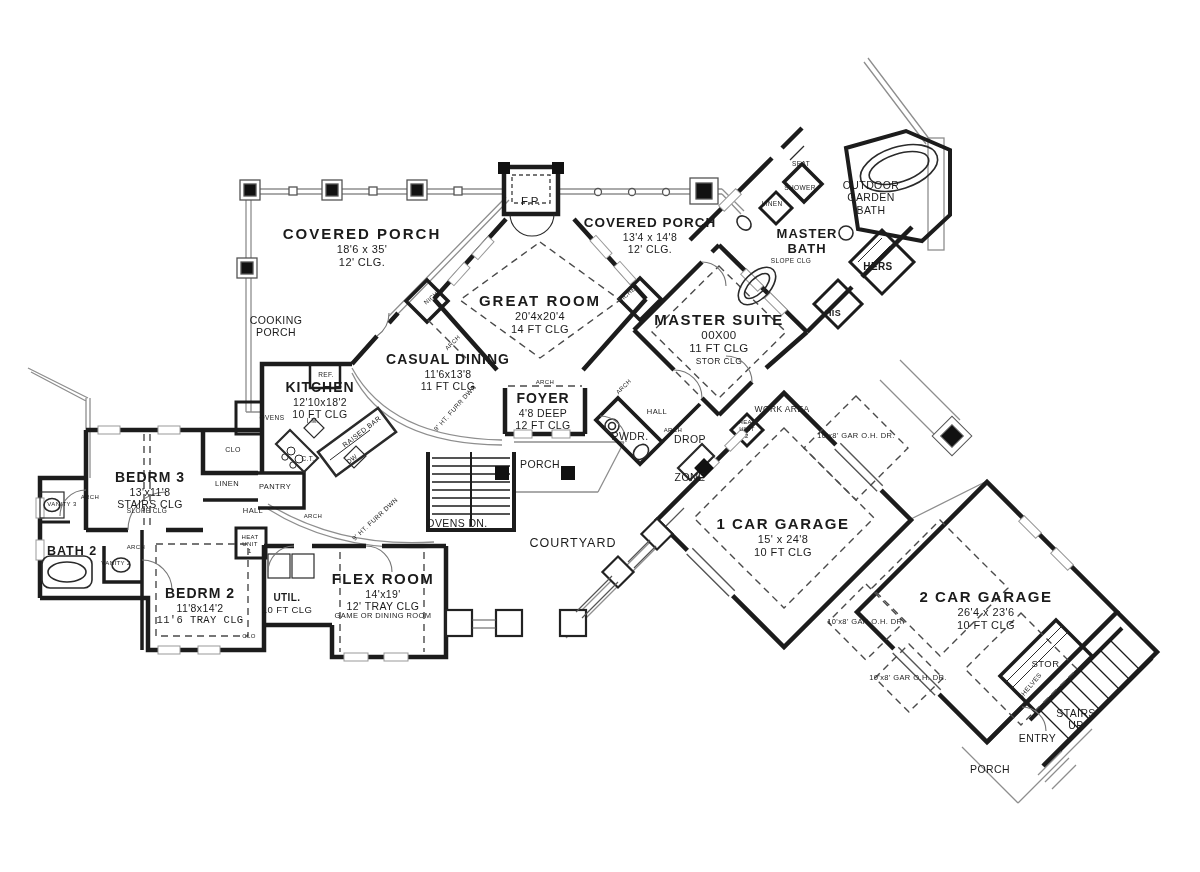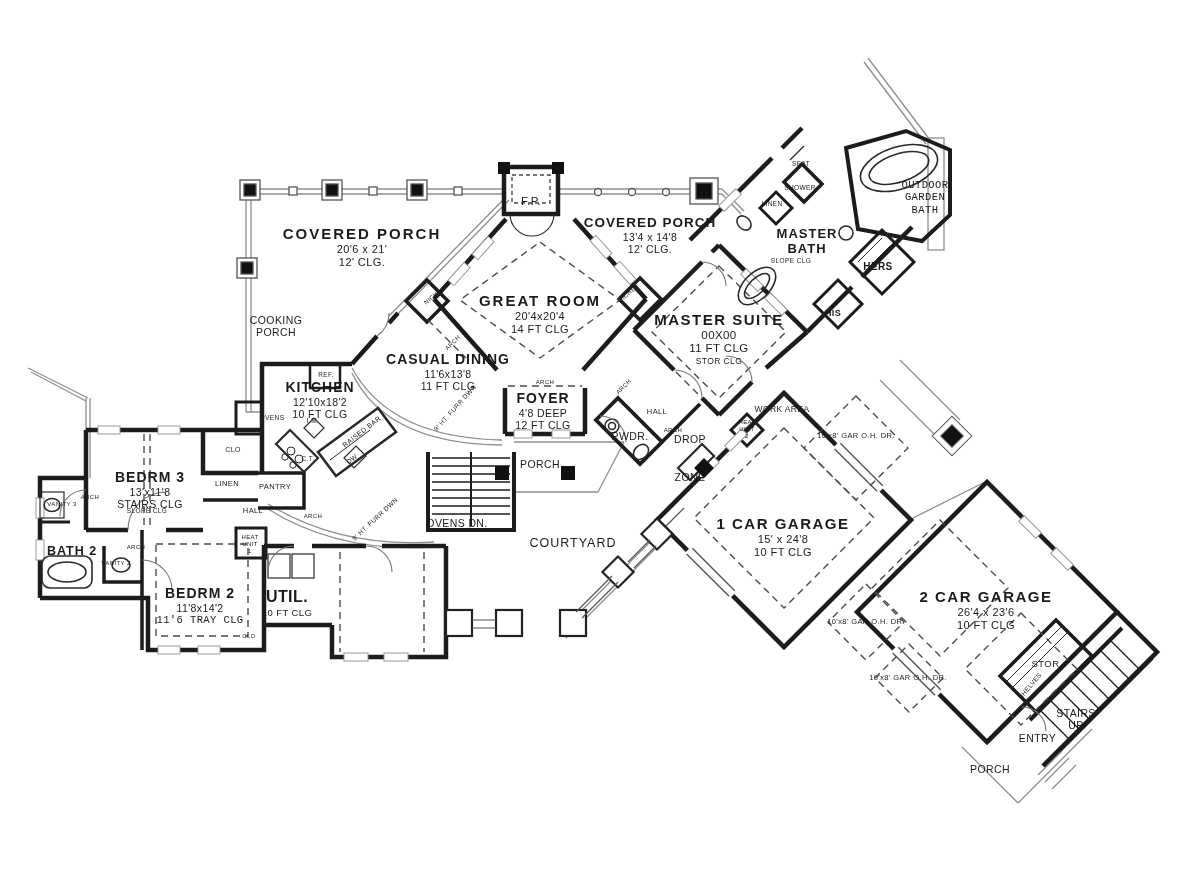--- a/index.html
+++ b/index.html
@@ -233,21 +233,21 @@
     <g fill="#111">
       <rect x="498" y="162" width="12" height="12"></rect>
           <rect x="552" y="162" width="12" height="12"></rect>
     </g>
   </g>
 </svg>
 
 <div id="labels">
       <div class="lbl" style="left: 362px; top: 247px; transform: translate(-50%, -50%);">
         <span style="font-size: 15px; font-weight: 600; letter-spacing: 2px;">COVERED PORCH</span>
-        <span style="font-size: 11px; font-weight: 400; letter-spacing: 0.4px;">20'6 x 21'</span>
+        <span style="font-size: 11px; font-weight: 400; letter-spacing: 0.4px;">18'6 x 35'</span>
         <span style="font-size: 11px; font-weight: 400; letter-spacing: 0.4px;">12' CLG.</span>
       </div>
       <div class="lbl" style="left: 276px; top: 326px; transform: translate(-50%, -50%);">
         <span style="font-size: 10.5px; font-weight: 400; letter-spacing: 0.4px;">COOKING</span>
         <span style="font-size: 10.5px; font-weight: 400; letter-spacing: 0.4px;">PORCH</span>
       </div>
       <div class="lbl" style="left: 531px; top: 202px; transform: translate(-50%, -50%);">
         <span style="font-size: 11.5px; font-weight: 400; letter-spacing: 0.4px;">F.P.</span>
       </div>
       <div class="lbl" style="left: 540px; top: 314px; transform: translate(-50%, -50%);">
@@ -266,21 +266,21 @@
         <span style="font-size: 11.5px; font-weight: 400; letter-spacing: 0.4px;">11 FT CLG</span>
         <span style="font-size: 8.5px; font-weight: 400; letter-spacing: 0.4px;">STOR CLG</span>
       </div>
       <div class="lbl" style="left: 807px; top: 241px; transform: translate(-50%, -50%);">
         <span style="font-size: 13px; font-weight: 600; letter-spacing: 1px;">MASTER</span>
         <span style="font-size: 13px; font-weight: 600; letter-spacing: 1px;">BATH</span>
       </div>
       <div class="lbl" style="left: 791px; top: 261px; transform: translate(-50%, -50%);">
         <span style="font-size: 6.5px; font-weight: 400; letter-spacing: 0.4px;">SLOPE CLG</span>
       </div>
-      <div class="lbl" style="left: 925px; top: 198px; transform: translate(-50%, -50%); font-family: Liberation Mono, monospace;">
+      <div class="lbl" style="left: 871px; top: 198px; transform: translate(-50%, -50%);">
         <span style="font-size: 10.5px; font-weight: 400; letter-spacing: 0.4px;">OUTDOOR</span>
         <span style="font-size: 10.5px; font-weight: 400; letter-spacing: 0.4px;">GARDEN</span>
         <span style="font-size: 10.5px; font-weight: 400; letter-spacing: 0.4px;">BATH</span>
       </div>
       <div class="lbl" style="left: 878px; top: 267px; transform: translate(-50%, -50%);">
         <span style="font-size: 10px; font-weight: 600; letter-spacing: 0.4px;">HERS</span>
       </div>
       <div class="lbl" style="left: 833px; top: 313px; transform: translate(-50%, -50%);">
         <span style="font-size: 9px; font-weight: 600; letter-spacing: 0.4px;">HIS</span>
       </div>
@@ -362,22 +362,28 @@
       </div>
       <div class="lbl" style="left: 200px; top: 606px; transform: translate(-50%, -50%);">
         <span style="font-size: 14px; font-weight: 600; letter-spacing: 1px;">BEDRM 2</span>
         <span style="font-size: 10.5px; font-weight: 400; letter-spacing: 0.4px;">11'8x14'2</span>
         <span style="font-size: 10.5px; font-weight: 400; letter-spacing: 0.4px; font-family: Liberation Mono, monospace;">11'6 TRAY CLG</span>
       </div>
       <div class="lbl" style="left: 249px; top: 637px; transform: translate(-50%, -50%);">
         <span style="font-size: 6px; font-weight: 400; letter-spacing: 0.4px;">CLO</span>
       </div>
       <div class="lbl" style="left: 287px; top: 590px; transform: translate(-50%, -50%);">
-        <span style="font-size: 16px; font-weight: 600; letter-spacing: 0.4px; margin-top: 26px;">UTIL.</span>
+        <span style="font-size: 10px; font-weight: 600; letter-spacing: 0.4px; margin-top: 26px;">UTIL.</span>
         <span style="font-size: 9.5px; font-weight: 400; letter-spacing: 0.4px;">10 FT CLG</span>
+      </div>
+      <div class="lbl" style="left: 383px; top: 596px; transform: translate(-50%, -50%);">
+        <span style="font-size: 15px; font-weight: 600; letter-spacing: 1.5px;">FLEX ROOM</span>
+        <span style="font-size: 10.5px; font-weight: 400; letter-spacing: 0.4px;">14'x19'</span>
+        <span style="font-size: 10.5px; font-weight: 400; letter-spacing: 0.4px;">12' TRAY CLG</span>
+        <span style="font-size: 7.5px; font-weight: 400; letter-spacing: 0.4px;">GAME OR DINING ROOM</span>
       </div>
       <div class="lbl" style="left: 457px; top: 523px; transform: translate(-50%, -50%);">
         <span style="font-size: 10.5px; font-weight: 400; letter-spacing: 0.4px;">OVENS DN.</span>
       </div>
       <div class="lbl" style="left: 540px; top: 464px; transform: translate(-50%, -50%);">
         <span style="font-size: 10.5px; font-weight: 400; letter-spacing: 0.4px;">PORCH</span>
       </div>
       <div class="lbl" style="left: 573px; top: 543px; transform: translate(-50%, -50%);">
         <span style="font-size: 12.5px; font-weight: 400; letter-spacing: 1px;">COURTYARD</span>
       </div>

